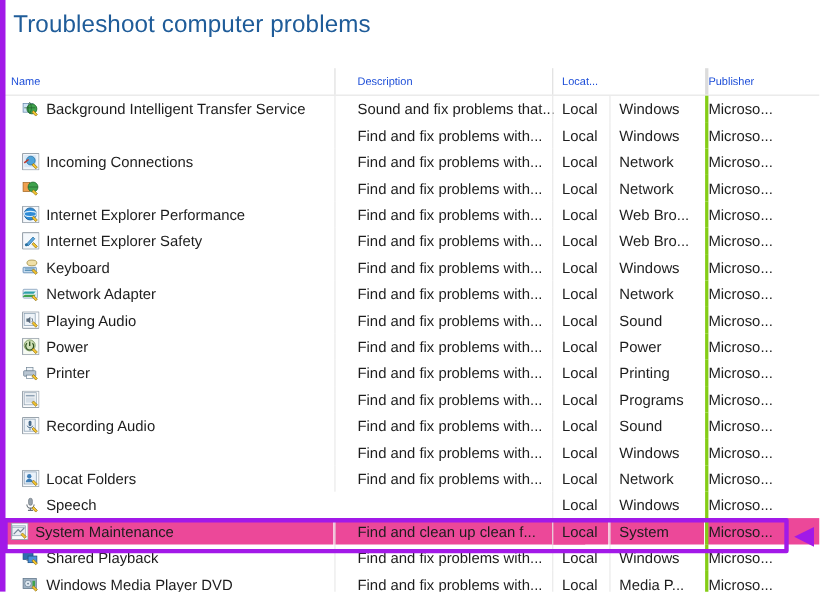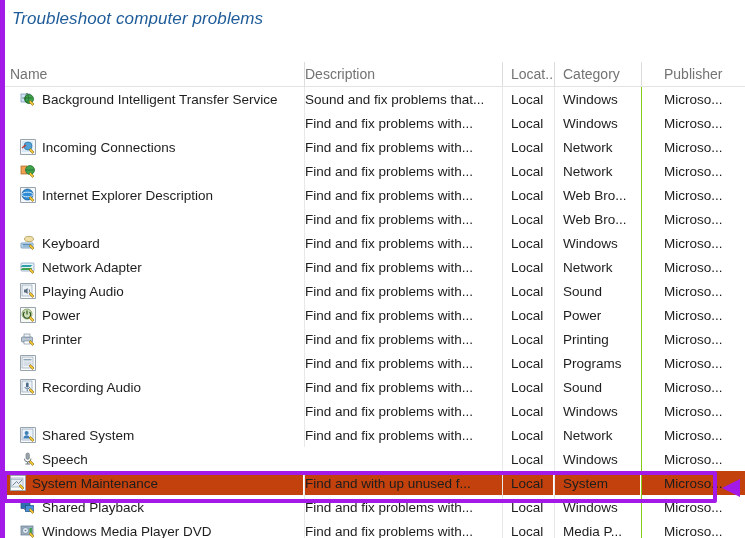--- a/index.html
+++ b/index.html
@@ -33,25 +33,24 @@
     width: 745px;
     height: 538px;
     background: #ffffff;
   }
 
   
   #page-title {
     position: absolute;
     left: 12px;
     top: 9px;
-    font-size: 17px;
+    font-size: 22px;
     color: #1f5c99;
     letter-spacing: 0.1px;
     white-space: nowrap;
-    font-style: italic;
   }
 
   
   #list {
     position: absolute;
     left: 0;
     top: 62px;
     width: 745px;
   }
 
@@ -74,34 +73,34 @@
     display: flex;
     align-items: center;
     box-sizing: border-box;
     font-size: 13.5px;
     color: #1d1d1d;
     white-space: nowrap;
     overflow: hidden;
   }
 
   .c-name  { left: 0px;   width: 303px; padding-left: 20px; }
-  .c-desc  { left: 304px; width: 228px; padding-left: 0;  border-left: 1px solid #e8e8e8; text-align: right; }
+  .c-desc  { left: 304px; width: 228px; padding-left: 20px;  border-left: 1px solid #e8e8e8; text-align: right; }
   .c-loc   { left: 502px; width: 51px;  padding-left: 8px;  border-left: 1px solid #e8e8e8; }
   .c-cat   { left: 554px; width: 86px;  padding-left: 8px;  border-left: 1px solid #e8e8e8; }
-  .c-pub   { left: 641px; width: 104px; padding-left: 22px;  border-left: 1px solid #84cc16; }
+  .c-pub   { left: 641px; width: 104px; padding-left: 0;  border-left: 3px solid #84cc16; }
 
   .hdr-row .cell {
-    font-size: 14px;
-    color: #737373;
+    font-size: 10px;
+    color: #1d4ed8;
     border-left-color: #dcdcdc;
   }
   .hdr-row .c-name { padding-left: 10px; }
 
   .row.selected .cell {
-    background: #c2410c;
+    background: #ec4899;
   }
   .row.selected .c-name { padding-left: 10px; }
 
   
   .ricon {
     position: relative;
     width: 16px;
     height: 16px;
     margin-right: 6px;
     flex: 0 0 16px;
@@ -142,21 +141,20 @@
 <div id="page">
 
   <div id="page-title">Troubleshoot computer problems</div>
 
   <div id="list">
 
     <div class="row hdr-row">
       <div class="cell c-name">Name</div>
       <div class="cell c-desc">Description</div>
       <div class="cell c-loc">Locat...</div>
-      <div class="cell c-cat">Category</div>
       <div class="cell c-pub">Publisher</div>
     </div>
 
     <div id="rows-container">
         <div class="row">
           <div class="cell c-name">
             <span class="ricon">
               <svg width="16" height="16" viewBox="0 0 16 16">
                 <rect x="1" y="3" width="9" height="8" fill="#cfe3f5" stroke="#6d8fb0" stroke-width="0.7"></rect>
                 <circle cx="9" cy="8" r="4.5" fill="#3fa34d" stroke="#226b2e" stroke-width="0.8"></circle>
@@ -214,28 +212,39 @@
         <div class="row">
           <div class="cell c-name">
             <span class="ricon">
               <svg width="16" height="16" viewBox="0 0 16 16">
                 <rect x="0.5" y="0.5" width="15" height="15" fill="#f4f8fc" stroke="#9aa4ad"></rect>
                 <circle cx="7.5" cy="7.5" r="5.5" fill="#2e8bd6" stroke="#1b5f96" stroke-width="0.8"></circle>
                 <ellipse cx="7.5" cy="7.5" rx="5.5" ry="2.3" fill="none" stroke="#d8ecfa" stroke-width="1"></ellipse>
                 <path d="M10.5 9.5l3.5 3.5-1.5 1.5-3.5-3.5z" fill="#f4c430" stroke="#8a6d11" stroke-width="0.6"></path>
               </svg>
             </span>
-            <span>Internet Explorer Description</span>
+            <span>Internet Explorer Performance</span>
           </div>
           <div class="cell c-desc">Find and fix problems with...</div>
           <div class="cell c-loc">Local</div>
           <div class="cell c-cat">Web Bro...</div>
           <div class="cell c-pub">Microso...</div>
         </div>
         <div class="row">
+          <div class="cell c-name">
+            <span class="ricon">
+              <svg width="16" height="16" viewBox="0 0 16 16">
+                <rect x="0.5" y="0.5" width="15" height="15" fill="#f4f8fc" stroke="#9aa4ad"></rect>
+                <path d="M4 11l6-6.5 1.6 1.6L5.6 12.6z" fill="#5da7e0" stroke="#2a6f9e" stroke-width="0.7"></path>
+                <circle cx="4" cy="11.5" r="1.4" fill="#2a6f9e"></circle>
+                <path d="M10.5 9.5l3.5 3.5-1.5 1.5-3.5-3.5z" fill="#f4c430" stroke="#8a6d11" stroke-width="0.6"></path>
+              </svg>
+            </span>
+            <span>Internet Explorer Safety</span>
+          </div>
           <div class="cell c-desc">Find and fix problems with...</div>
           <div class="cell c-loc">Local</div>
           <div class="cell c-cat">Web Bro...</div>
           <div class="cell c-pub">Microso...</div>
         </div>
         <div class="row">
           <div class="cell c-name">
             <span class="ricon">
               <svg width="16" height="16" viewBox="0 0 16 16">
                 <ellipse cx="9" cy="4" rx="4.5" ry="2.6" fill="#f0e0a8" stroke="#a08b40" stroke-width="0.7"></ellipse>
@@ -367,21 +376,21 @@
           <div class="cell c-name">
             <span class="ricon">
               <svg width="16" height="16" viewBox="0 0 16 16">
                 <rect x="0.5" y="0.5" width="15" height="15" fill="#f8fbfe" stroke="#9aa4ad"></rect>
                 <rect x="2" y="2" width="11" height="11" fill="#eaf2fa" stroke="#8fa3b5" stroke-width="0.7"></rect>
                 <circle cx="6.6" cy="6" r="2" fill="#3f7fb8"></circle>
                 <path d="M3.4 11.5c0-2 1.6-3.2 3.2-3.2s3.2 1.2 3.2 3.2z" fill="#3f7fb8"></path>
                 <path d="M10.5 9.5l3.5 3.5-1.5 1.5-3.5-3.5z" fill="#f4c430" stroke="#8a6d11" stroke-width="0.6"></path>
               </svg>
             </span>
-            <span>Shared System</span>
+            <span>Locat Folders</span>
           </div>
           <div class="cell c-desc">Find and fix problems with...</div>
           <div class="cell c-loc">Local</div>
           <div class="cell c-cat">Network</div>
           <div class="cell c-pub">Microso...</div>
         </div>
         <div class="row">
           <div class="cell c-name">
             <span class="ricon">
               <svg width="16" height="16" viewBox="0 0 16 16">
@@ -404,21 +413,21 @@
               <svg width="16" height="16" viewBox="0 0 16 16">
                 <rect x="0.5" y="0.5" width="15" height="15" fill="#fafcfe" stroke="#9aa4ad"></rect>
                 <rect x="1" y="3" width="12" height="9" fill="#e9eef4" stroke="#8fa3b5" stroke-width="0.7"></rect>
                 <path d="M1 4.5h12" stroke="#8fa3b5" stroke-width="0.6"></path>
                 <path d="M2.5 10.5l4-4 2 2 3.5-3.5" stroke="#6f8396" stroke-width="1" fill="none"></path>
                 <path d="M10.5 9.5l3.5 3.5-1.5 1.5-3.5-3.5z" fill="#f4c430" stroke="#8a6d11" stroke-width="0.6"></path>
               </svg>
             </span>
             <span>System Maintenance</span>
           </div>
-          <div class="cell c-desc">Find and with up unused f...</div>
+          <div class="cell c-desc">Find and clean up clean f...</div>
           <div class="cell c-loc">Local</div>
           <div class="cell c-cat">System</div>
           <div class="cell c-pub">Microso...</div>
         </div>
         <div class="row">
           <div class="cell c-name">
             <span class="ricon">
               <svg width="16" height="16" viewBox="0 0 16 16">
                 <rect x="1" y="2.5" width="9" height="7" fill="#2f6fae" stroke="#1b4f80" stroke-width="0.7"></rect>
                 <rect x="4" y="9.5" width="3" height="1.4" fill="#7f8c99"></rect>

